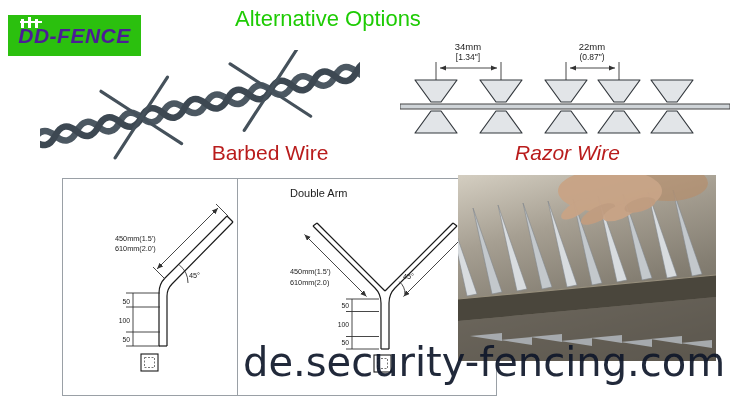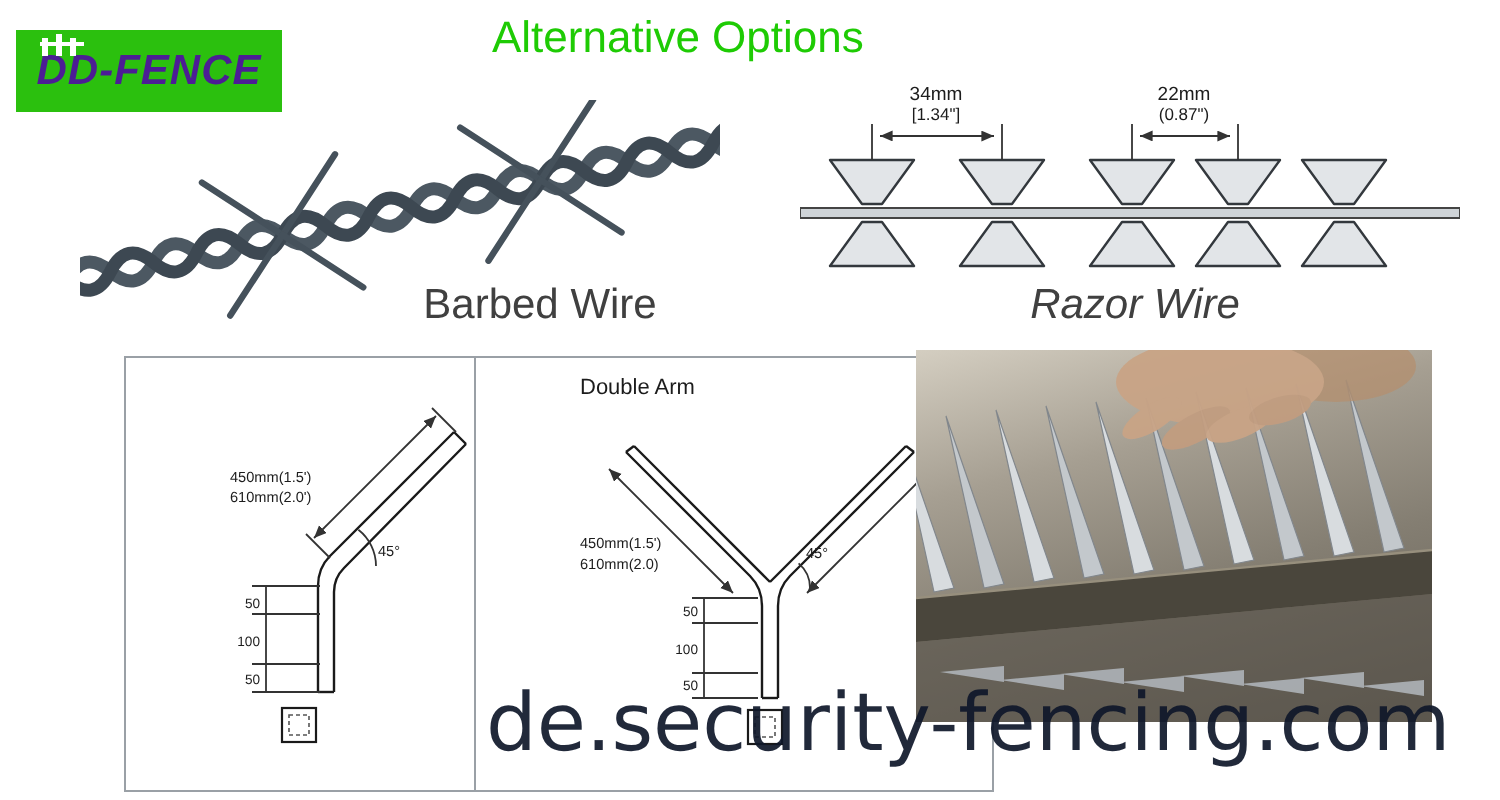--- a/index.html
+++ b/index.html
@@ -2,22 +2,22 @@
 <html style="--brand-green: #2bc00e; --title-green: #1ecb04;"><head>
 <meta charset="utf-8">
 <style>
   html,body{margin:0;padding:0;background:#fff;}
   .stage{position:relative;width:750px;height:400px;background:#fff;overflow:hidden;
          font-family:"Liberation Sans",sans-serif;}
   .logo{position:absolute;left:8px;top:15px;width:133px;height:41px;
         background:var(--brand-green,#2bc00e);color:#4c1d95;display:flex;align-items:center;
         justify-content:center;font-weight:bold;font-style:italic;font-size:21px;letter-spacing:.5px;}
   .logo-fence{position:absolute;top:2px;left:12px;}
-  .title{position:absolute;left:246px;top:6px;font-size:22px;color:var(--title-green,#1ecb04);}
-  .caption{position:absolute;font-size:21px;color:#404040;text-align:center;}
+  .title{position:absolute;left:235px;top:6px;font-size:22px;color:var(--title-green,#1ecb04);}
+  .caption{position:absolute;font-size:21px;color:#b91c1c;text-align:center;}
   #barbed-caption{left:160px;top:141px;width:220px;}
   #razor-caption{left:455px;top:141px;width:225px;font-style:italic;}
   .barbed-svg{position:absolute;left:40px;top:50px;}
   .razor-svg{position:absolute;left:400px;top:38px;}
   .diagram-box{position:absolute;border:1px solid #9aa0a6;background:#fff;padding-left:40px;}
   #box-single{left:62px;top:178px;width:166px;height:216px;}
   #box-double{left:237px;top:178px;width:218px;height:216px;}
   .photo{position:absolute;left:458px;top:175px;width:258px;height:186px;overflow:hidden;
          background:linear-gradient(165deg,#d4cec1 0%,#a69f92 30%,#847e72 60%,#635e54 100%);}
   .watermark{position:absolute;left:243px;top:339px;font-size:40px;color:#0f172a;opacity:.92;

